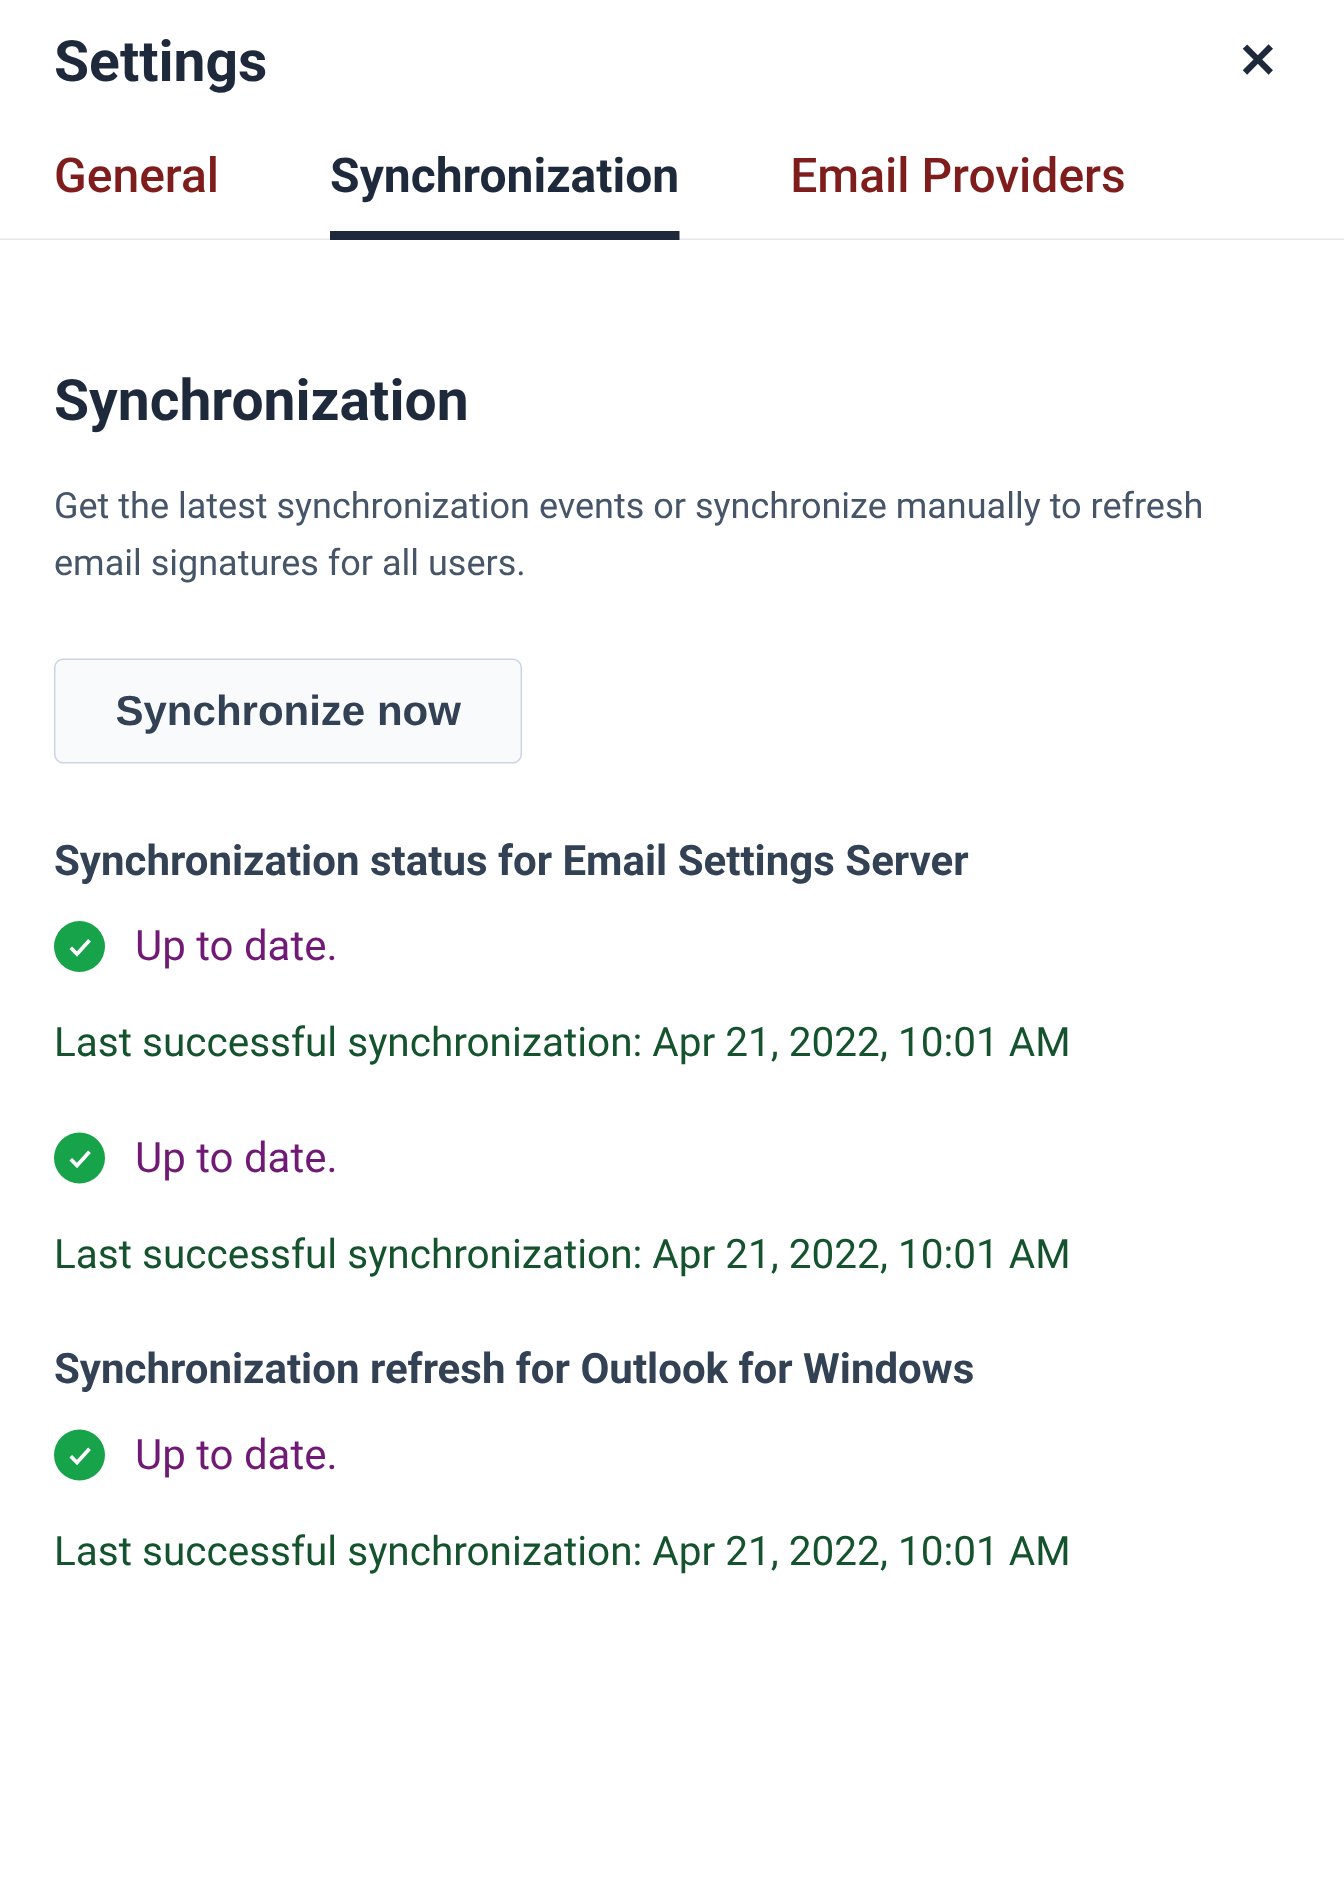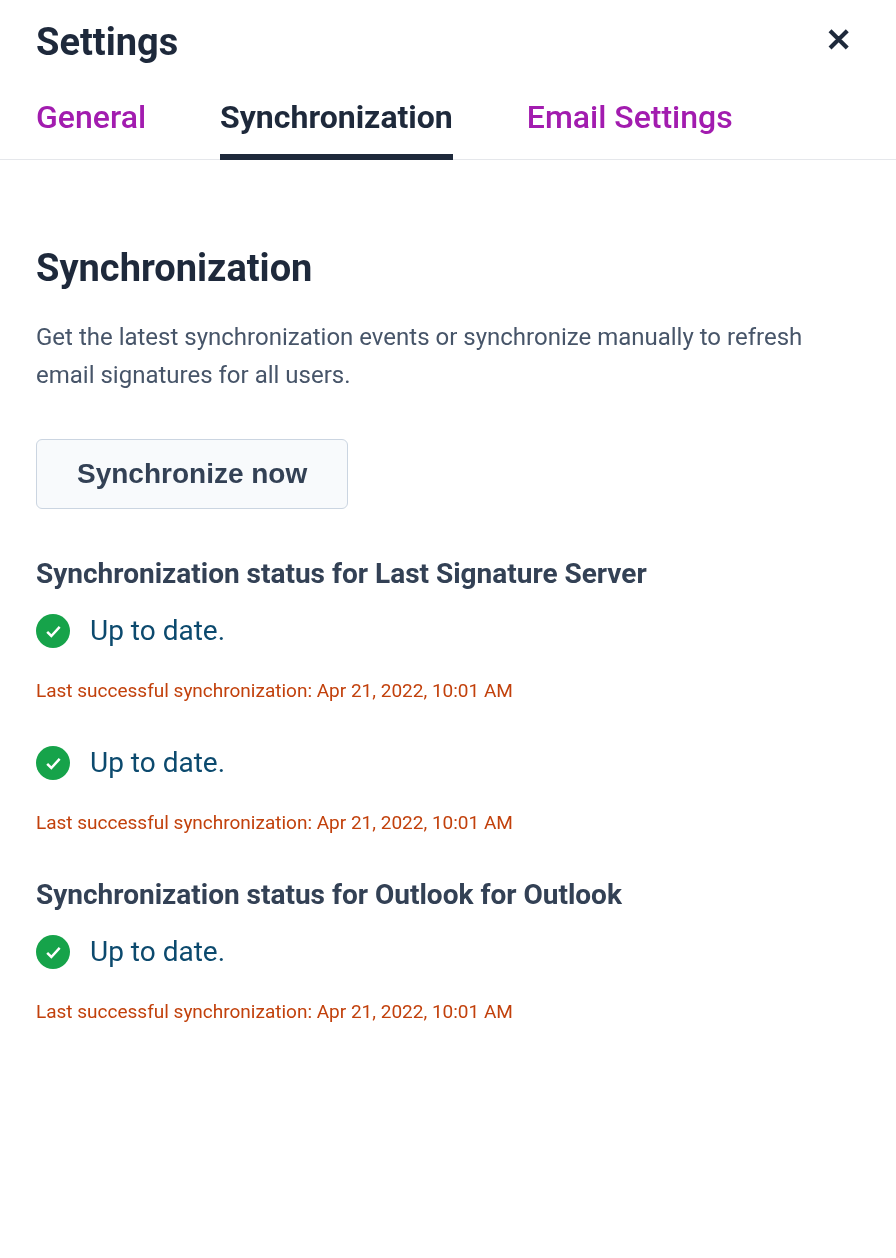--- a/index.html
+++ b/index.html
@@ -34,21 +34,21 @@
     }
     .tabs {
       display: flex;
       gap: 74px;
       padding: 34px 36px 0 36px;
       border-bottom: 1px solid #e5e7eb;
     }
     .tab {
       font-size: 32px;
       font-weight: 500;
-      color: #a21caf;
+      color: #7f1d1d;
       padding-bottom: 18px;
       cursor: pointer;
       border-bottom: 6px solid transparent;
       margin-bottom: -1px;
     }
     .tab.active {
       color: #1e293b;
       font-weight: 700;
       border-bottom-color: #1e293b;
     }
@@ -106,51 +106,51 @@
     }
     .status-icon svg {
       width: 20px;
       height: 20px;
       stroke: #fff;
       stroke-width: 3;
       fill: none;
     }
     .status-text {
       font-size: 28px;
-      color: #0c4a6e;
+      color: #701a75;
     }
     .status-meta {
-      font-size: 19px;
-      color: #c2410c;
+      font-size: 27px;
+      color: #14532d;
       margin-top: 31px;
     }
   </style>
 </head>
 <body>
 
 <div class="header">
   <div class="header-title">Settings</div>
   <div class="close-btn">
     <span>✕</span>
   </div>
 </div>
 
 <div class="tabs">
   <div class="tab">General</div>
   <div class="tab active">Synchronization</div>
-  <div class="tab">Email Settings</div>
+  <div class="tab">Email Providers</div>
 </div>
 
 <div class="content">
   <div class="section-title">Synchronization</div>
   <div class="section-desc">Get the latest synchronization events or synchronize manually to refresh email signatures for all users.</div>
   <button class="sync-button">Synchronize now</button>
 
   <div class="status-block">
-    <div class="status-title">Synchronization status for Last Signature Server</div>
+    <div class="status-title">Synchronization status for Email Settings Server</div>
     <div class="status-row">
       <div class="status-icon">
         <svg viewBox="0 0 24 24">
             <polyline points="5 13 10 18 20 7"></polyline>
           </svg>
       </div>
       <div class="status-text">Up to date.</div>
     </div>
     <div class="status-meta">Last successful synchronization: Apr 21, 2022, 10:01 AM</div>
   </div>
@@ -161,21 +161,21 @@
         <svg viewBox="0 0 24 24">
             <polyline points="5 13 10 18 20 7"></polyline>
           </svg>
       </div>
       <div class="status-text">Up to date.</div>
     </div>
     <div class="status-meta">Last successful synchronization: Apr 21, 2022, 10:01 AM</div>
   </div>
 
   <div class="status-block">
-    <div class="status-title">Synchronization status for Outlook for Outlook</div>
+    <div class="status-title">Synchronization refresh for Outlook for Windows</div>
     <div class="status-row">
       <div class="status-icon">
         <svg viewBox="0 0 24 24">
             <polyline points="5 13 10 18 20 7"></polyline>
           </svg>
       </div>
       <div class="status-text">Up to date.</div>
     </div>
     <div class="status-meta">Last successful synchronization: Apr 21, 2022, 10:01 AM</div>
   </div>

